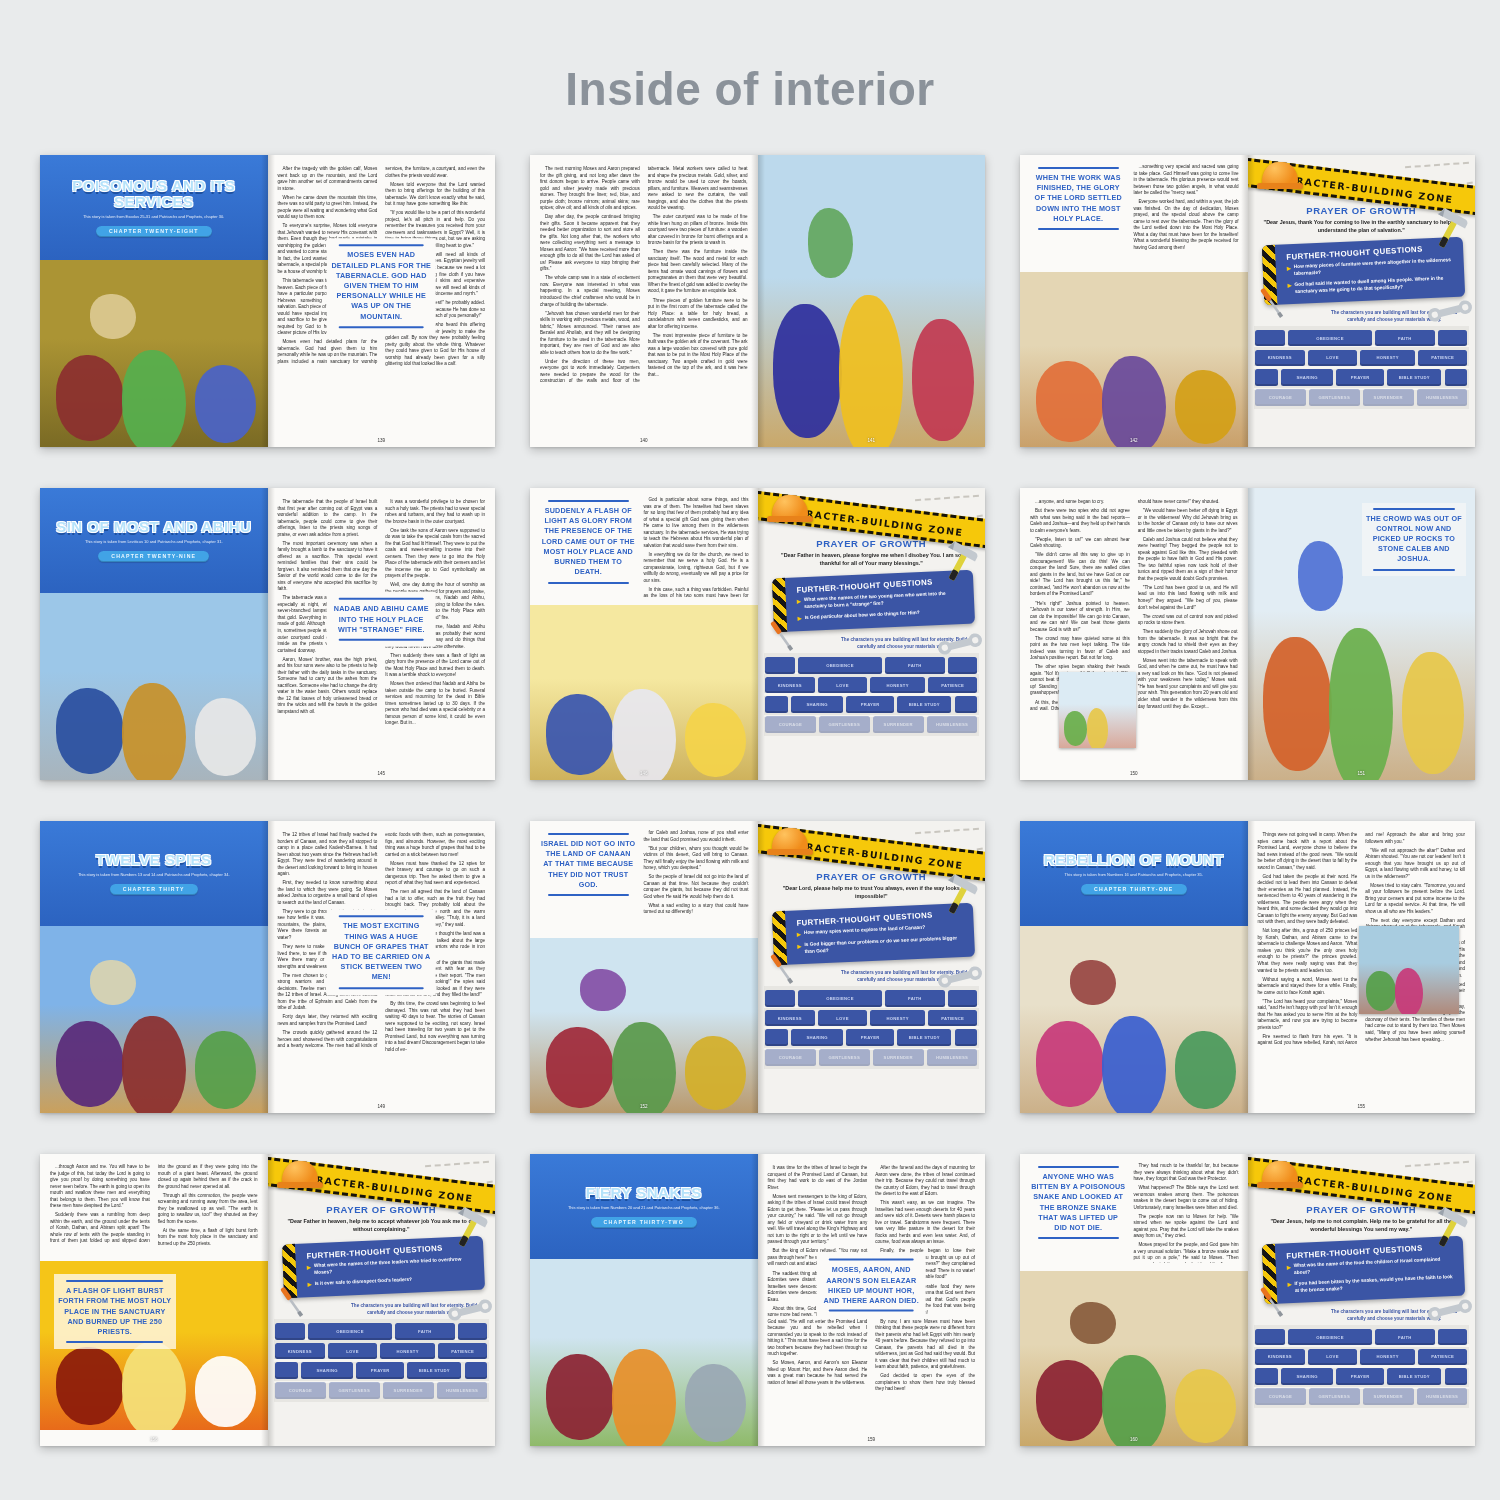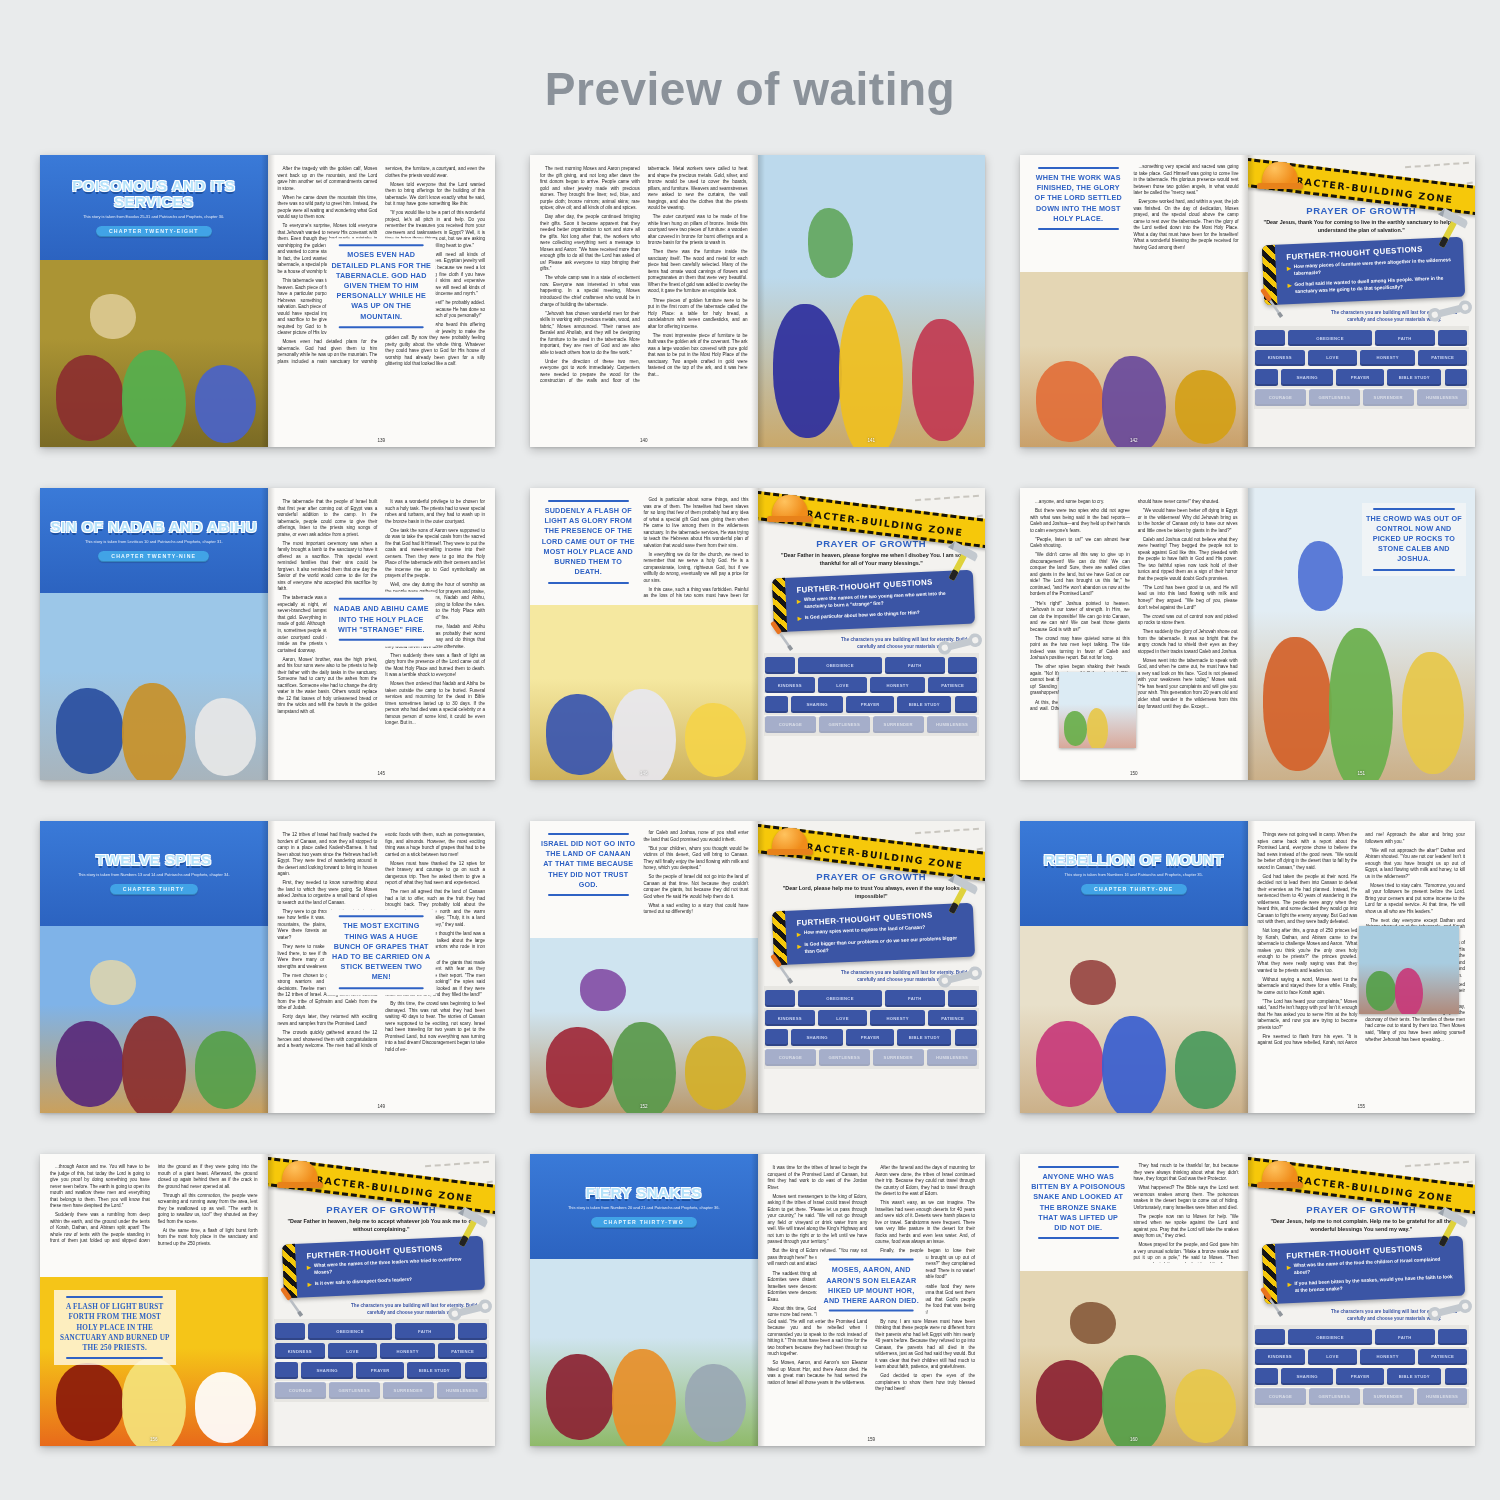--- a/index.html
+++ b/index.html
@@ -52,21 +52,21 @@
   .inset.cr{right:7%;top:36%;width:44%;height:30%;}
   
   .ta-top{display:flex;height:38%;padding:9px 9px 2px;box-sizing:border-box;gap:6px;}
   .ta-top .callout{width:47%;flex:none;align-self:flex-start;}
   .ta-text{flex:1;font-size:4.6px;line-height:1.42;color:#242424;text-align:justify;overflow:hidden;}
   .ta-text p{margin:0 0 2.6px;text-indent:5px;}
   .ta-art{position:absolute;left:0;right:0;bottom:0;height:60%;}
   .tb-text{position:absolute;top:0;left:0;right:0;height:42%;padding:10px 10px 2px;box-sizing:border-box;
     column-count:2;column-gap:8px;font-size:4.6px;line-height:1.42;color:#242424;text-align:justify;overflow:hidden;}
   .tb-text p{margin:0 0 2.6px;text-indent:5px;}
-  .tb-art{position:absolute;left:0;right:0;bottom:0;height:58%;font-family:Liberation Serif, serif;}
+  .tb-art{position:absolute;left:0;right:0;bottom:16px;height:58%;}
   
   .cbz{background:#f3f2ef;}
   .dash-decor{position:absolute;top:9px;right:6px;width:64px;border-top:2px dashed #c9c6bf;transform:rotate(-4deg);}
   .dash-decor2{position:absolute;top:30px;right:2px;width:40px;border-top:2px dashed #c9c6bf;transform:rotate(-10deg);}
   .tape{position:absolute;top:17px;left:-14px;right:-14px;transform:rotate(7deg);background:#f6c80a;
     border-top:3px dashed #15120a;border-bottom:3px dashed #15120a;padding:2.5px 0;text-align:center;z-index:2;
     box-shadow:0 2px 3px rgba(0,0,0,.25);}
   .tape-text{font-weight:800;font-size:9.5px;letter-spacing:1.4px;color:#15120a;font-family:"DejaVu Sans",sans-serif;}
   .hardhat{position:absolute;top:7px;left:9px;width:46px;height:27px;z-index:3;filter:drop-shadow(0 1px 1px rgba(0,0,0,.3));}
   .hardhat .dome{position:absolute;left:5px;top:0;width:36px;height:23px;
@@ -91,21 +91,21 @@
   .tool{position:absolute;z-index:3;}
   .tool svg{display:block;}
   .tool.hammer{top:52px;right:4px;width:42px;height:46px;}
   .tool.wrench{top:146px;right:2px;width:46px;height:20px;transform:rotate(-14deg);}
   .tool.screwdriver{top:128px;left:4px;width:40px;height:42px;}
 </style>
 </head>
 <body>
 
 <div class="canvas">
-  <h1 class="preview-title">Preview of waiting</h1>
+  <h1 class="preview-title">Inside of interior</h1>
   <div class="grid">
       <div class="spread">
         <div class="page pl">
           <div class="tp-header">
             <div class="tp-title">POISONOUS AND ITS SERVICES</div>
             <div class="tp-sub">This story is taken from Exodus 25-31 and Patriarchs and Prophets, chapter 30.</div>
             <div class="tp-chapter">CHAPTER TWENTY-EIGHT</div>
           </div>
           <div class="art tp-art" style="background: linear-gradient(rgb(171, 148, 52) 0%, rgb(171, 148, 52) 42%, rgb(122, 106, 36) 100%);">
             <div class="blob b0" style="background: rgb(140, 47, 47);"></div>
@@ -256,21 +256,21 @@
               <div class="brick" style="flex: 1.15 1 0%;">GENTLENESS</div>
               <div class="brick" style="flex: 1.15 1 0%;">SURRENDER</div>
               <div class="brick" style="flex: 1.15 1 0%;">HUMBLENESS</div>
             </div>
           </div>
         </div>
       </div>
       <div class="spread">
         <div class="page pl">
           <div class="tp-header">
-            <div class="tp-title">SIN OF NADAB AND ABIHU</div>
+            <div class="tp-title">SIN OF MOST AND ABIHU</div>
             <div class="tp-sub">This story is taken from Leviticus 10 and Patriarchs and Prophets, chapter 31.</div>
             <div class="tp-chapter">CHAPTER TWENTY-NINE</div>
           </div>
           <div class="art tp-art" style="background: linear-gradient(rgb(156, 199, 232) 0%, rgb(156, 199, 232) 42%, rgb(168, 180, 188) 100%);">
             <div class="blob b0" style="background: rgb(42, 79, 160);"></div>
             <div class="blob b1" style="background: rgb(200, 146, 42);"></div>
             <div class="blob b2" style="background: rgb(232, 232, 232);"></div>
           </div>
         </div>
         <div class="page pr">

